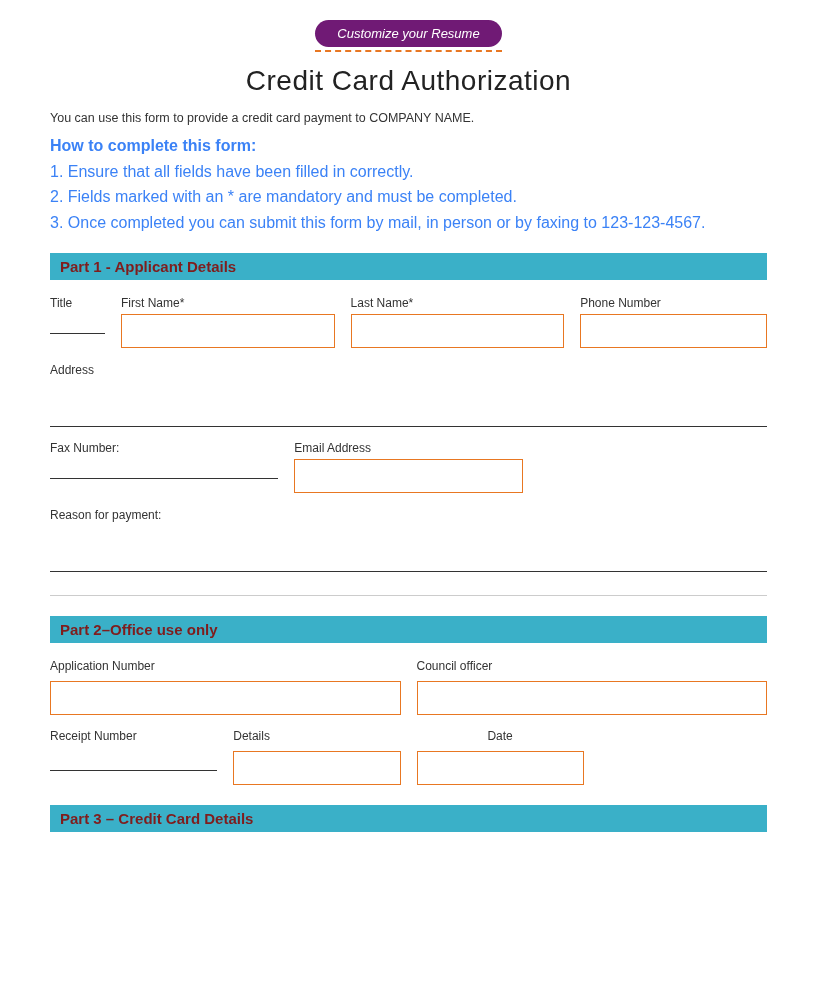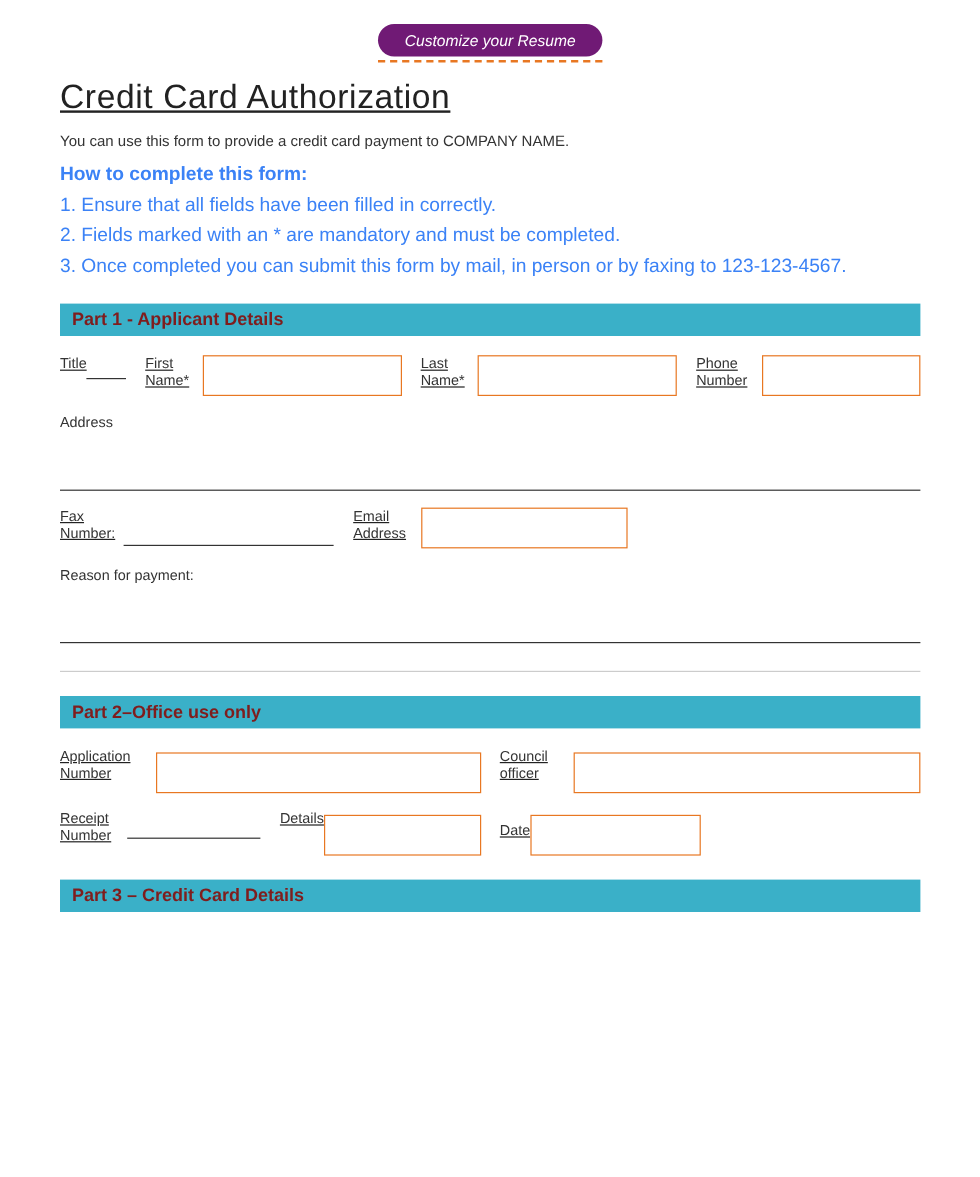--- a/index.html
+++ b/index.html
@@ -34,26 +34,26 @@
       content: '';
       display: block;
       border-top: 2px dashed #e87722;
       position: absolute;
       bottom: -5px;
       left: 0;
       right: 0;
     }
 
     .page-title {
+      text-align: center;
       font-size: 28px;
       font-weight: normal;
       color: #222;
       margin: 18px 0 14px;
       letter-spacing: 0.5px;
-      text-decoration: underline;
     }
 
     .intro-text {
       font-size: 12.5px;
       color: #333;
       margin-bottom: 8px;
     }
 
     .how-to {
       font-size: 16px;
@@ -81,22 +81,21 @@
 
     .field-row {
       display: flex;
       gap: 16px;
       margin-bottom: 14px;
       align-items: flex-start;
     }
 
     .field-group {
       display: flex;
-      flex-direction: row;
-      text-decoration: underline;
+      flex-direction: column;
     }
 
     .field-label {
       font-size: 12px;
       color: #333;
       margin-bottom: 4px;
     }
 
     .field-input {
       border: none;

